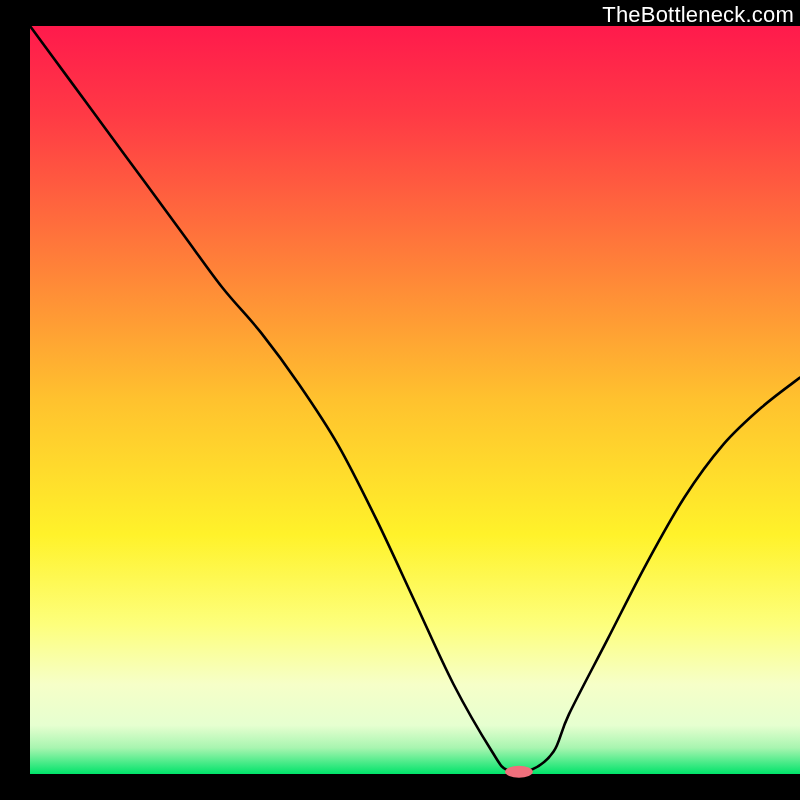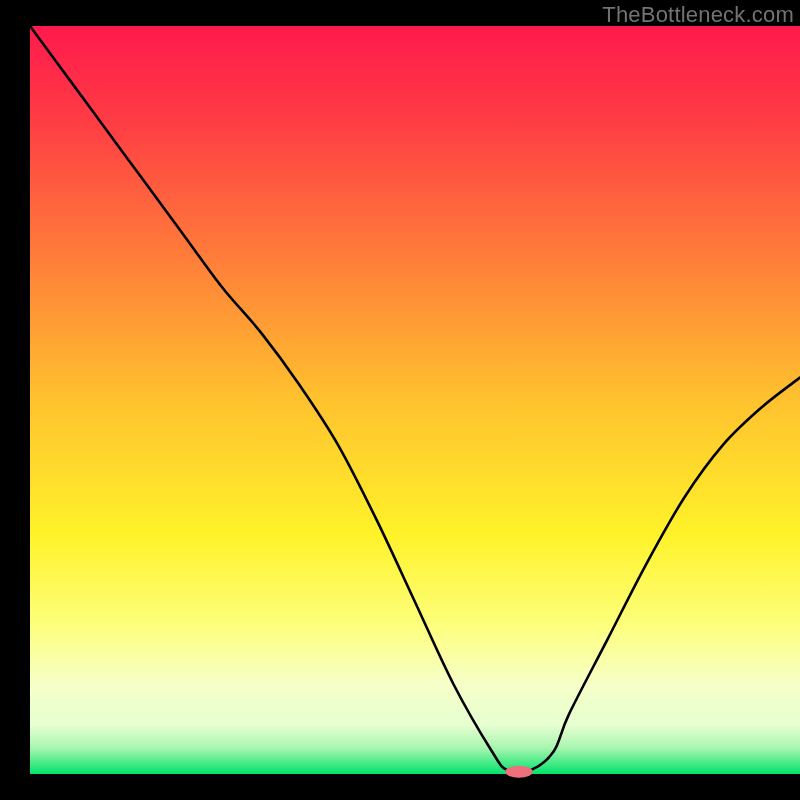--- a/index.html
+++ b/index.html
@@ -16,21 +16,21 @@
     width: 800px;
     height: 800px;
     background: #000;
   }
   .watermark {
     position: absolute;
     top: 2px;
     right: 6px;
     font-size: 22px;
     font-weight: 500;
-    color: #737373;
+    color: #ffffff;
     letter-spacing: 0.2px;
     z-index: 10;
   }
   svg {
     position: absolute;
     top: 0;
     left: 0;
   }
 </style>
 </head>

